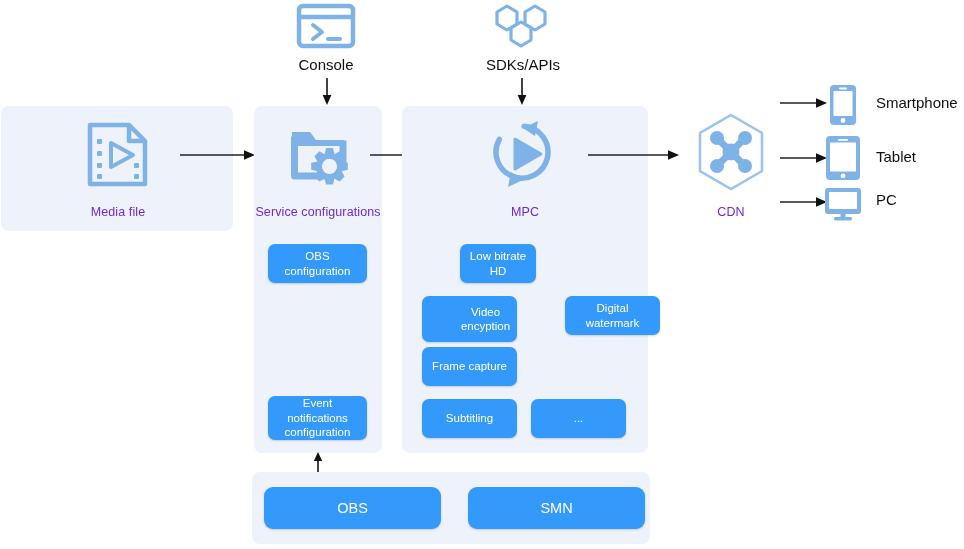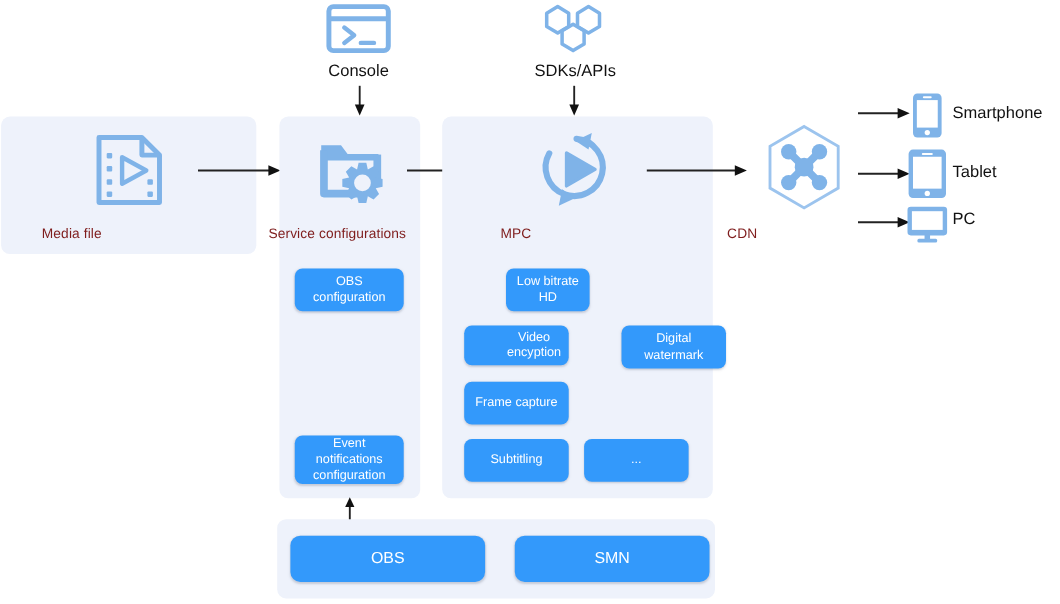--- a/index.html
+++ b/index.html
@@ -20,37 +20,38 @@
   }
   .panel {
     position: absolute;
     background: #eef2fb;
     border-radius: 8px;
   }
   .abs { position: absolute; }
   .lbl {
     position: absolute;
     font-size: 12.5px;
-    color: #7f1d1d;
-    text-align: left;
+    color: #6d28d9;
+    text-align: center;
     white-space: nowrap;
     letter-spacing: 0.1px;
   }
   .top-lbl {
     position: absolute;
     font-size: 15px;
     color: #111111;
     text-align: center;
     white-space: nowrap;
   }
   .dev-lbl {
     position: absolute;
     font-size: 15px;
     color: #111111;
     white-space: nowrap;
+    margin-left: 10px;
   }
   .btn {
     position: absolute;
     background: #3399fb;
     border-radius: 7px;
     color: #ffffff;
     font-size: 11.5px;
     display: flex;
     align-items: center;
     justify-content: center;
@@ -175,21 +176,21 @@
     <svg width="68" height="72" viewBox="0 0 68 72">
       <path d="M20 12 A26 26 0 1 0 48 12" fill="none" stroke="#7fb3e8" stroke-width="5.5" stroke-linecap="round" transform="rotate(-28 34 36)"></path>
       <polygon points="49,3 34,10 46,18" fill="#7fb3e8"></polygon>
       <polygon points="19,69 34,62 22,54" fill="#7fb3e8"></polygon>
       <polygon points="26,21 52,36 26,51" fill="#7fb3e8" stroke="#7fb3e8" stroke-width="3" stroke-linejoin="round"></polygon>
     </svg>
   </div>
   <div class="lbl" style="left:455px; top:205px; width:140px;">MPC</div>
 
   <div class="btn" style="left:420px; top:244px; width:76px; height:39px;margin-left:40px;">Low bitrate HD</div>
-  <div class="btn" style="left:422px; top:296px; width:95px; height:36px;padding-left:36px;">Video encyption</div>
+  <div class="btn" style="left:422px; top:296px; width:95px; height:46px;padding-left:36px;">Video encyption</div>
   <div class="btn" style="left:531px; top:296px; width:95px; height:39px;margin-left:34px;">Digital watermark</div>
   <div class="btn" style="left:422px; top:347px; width:95px; height:39px;">Frame capture</div>
   <div class="btn" style="left:422px; top:399px; width:95px; height:39px;">Subtitling</div>
   <div class="btn" style="left:531px; top:399px; width:95px; height:39px;">...</div>
 
   <div class="abs" style="left:588px; top:145px;">
     <svg width="92" height="20" viewBox="0 0 92 20">
       <line x1="0" y1="10" x2="82" y2="10" stroke="#222222" stroke-width="1.7"></line>
       <polygon points="91,10 80,5.2 80,14.8" fill="#111111"></polygon>
     </svg>

